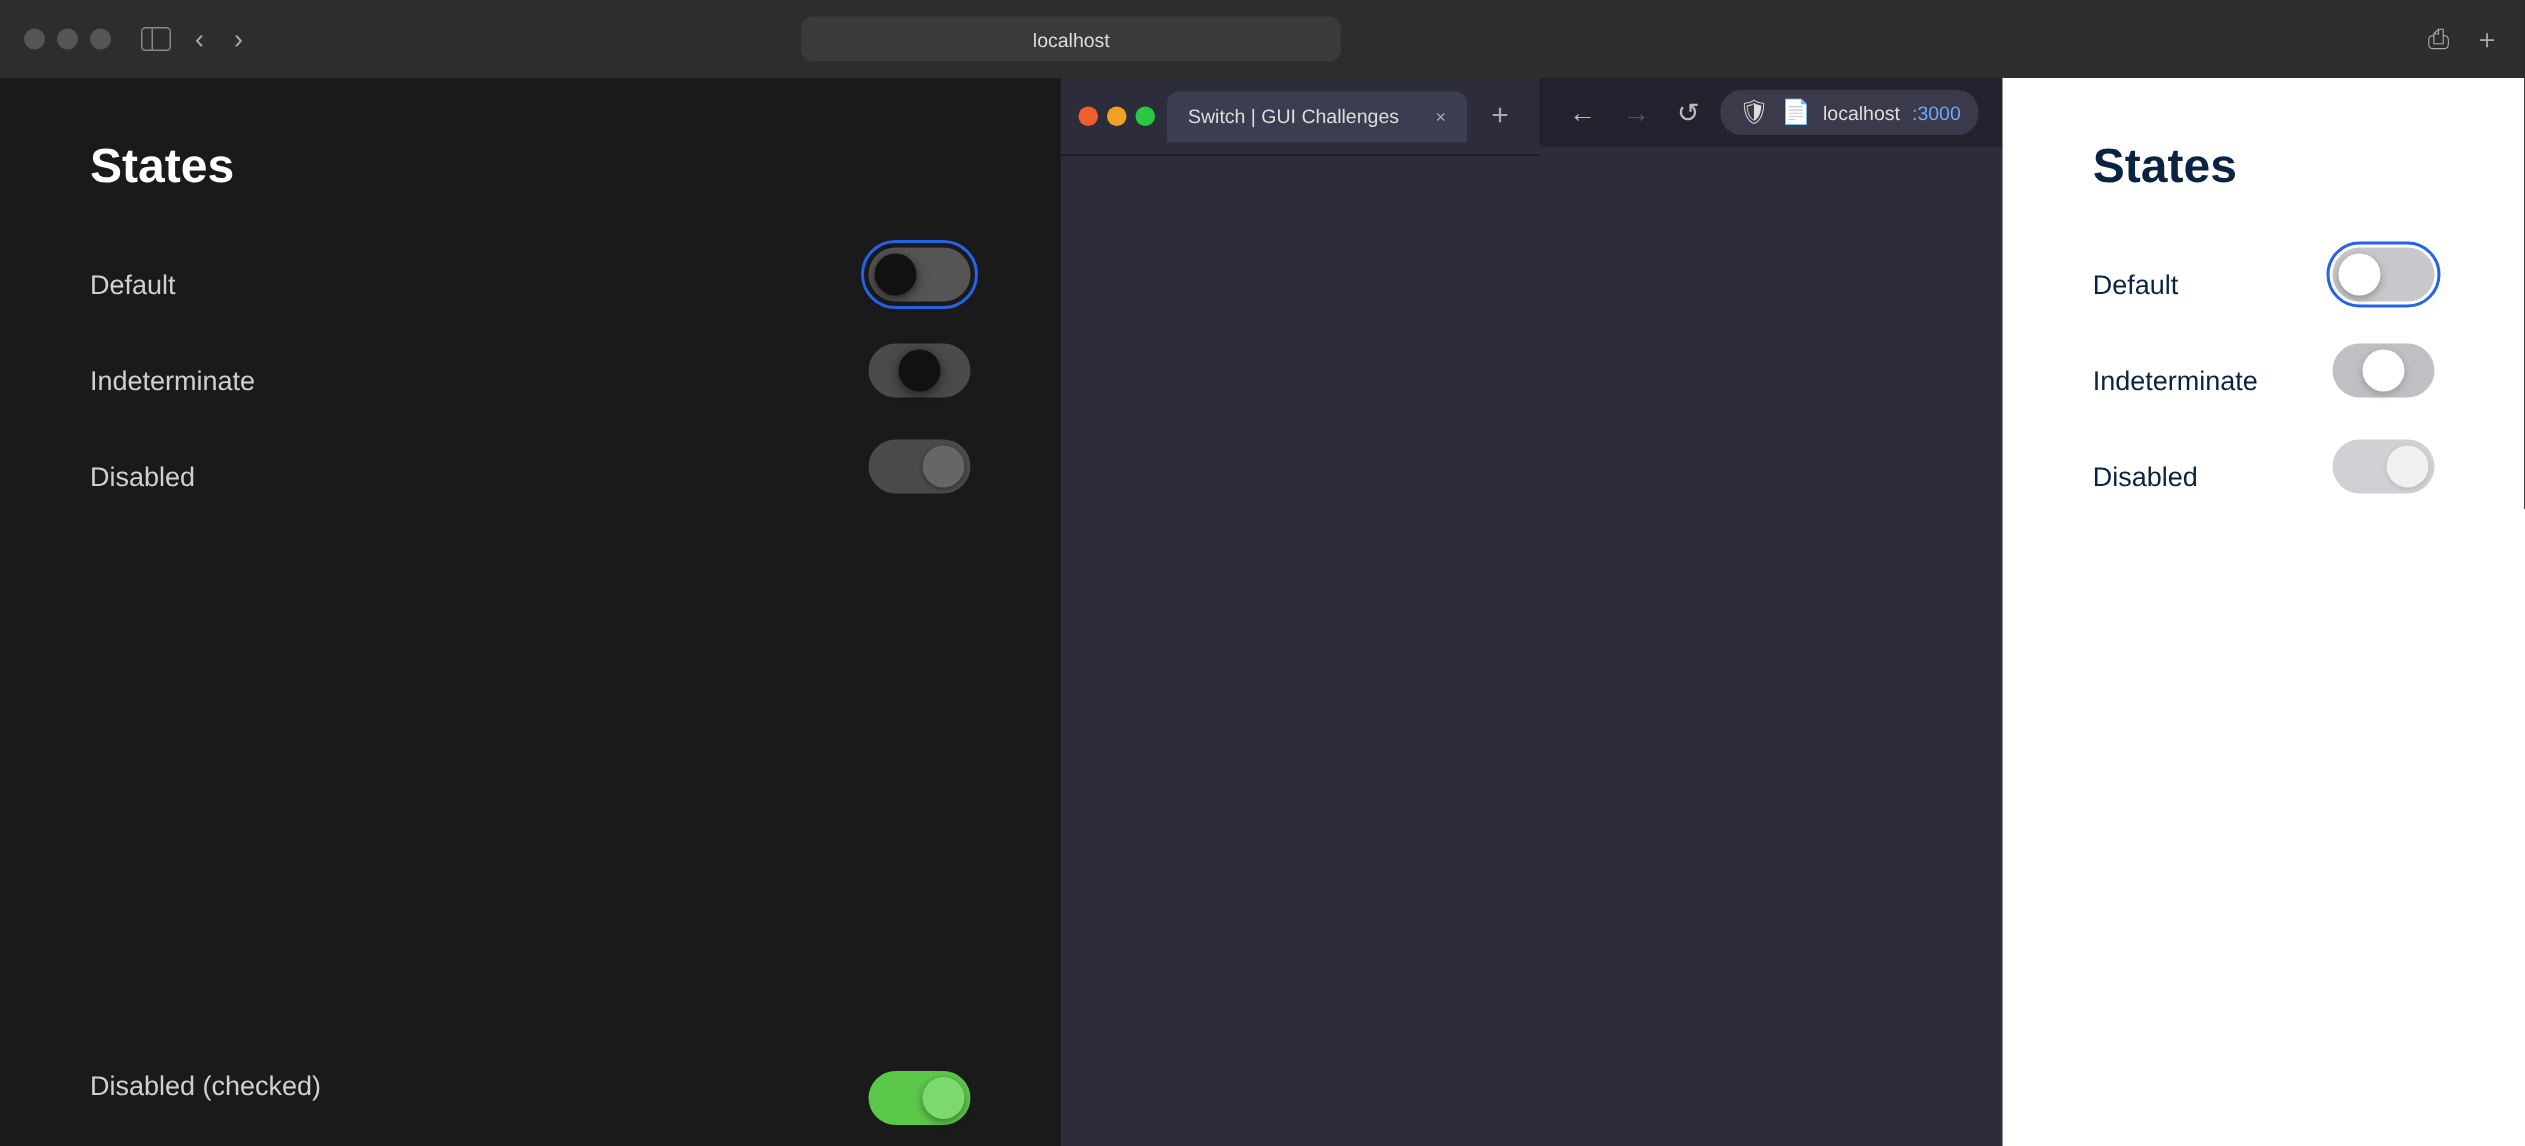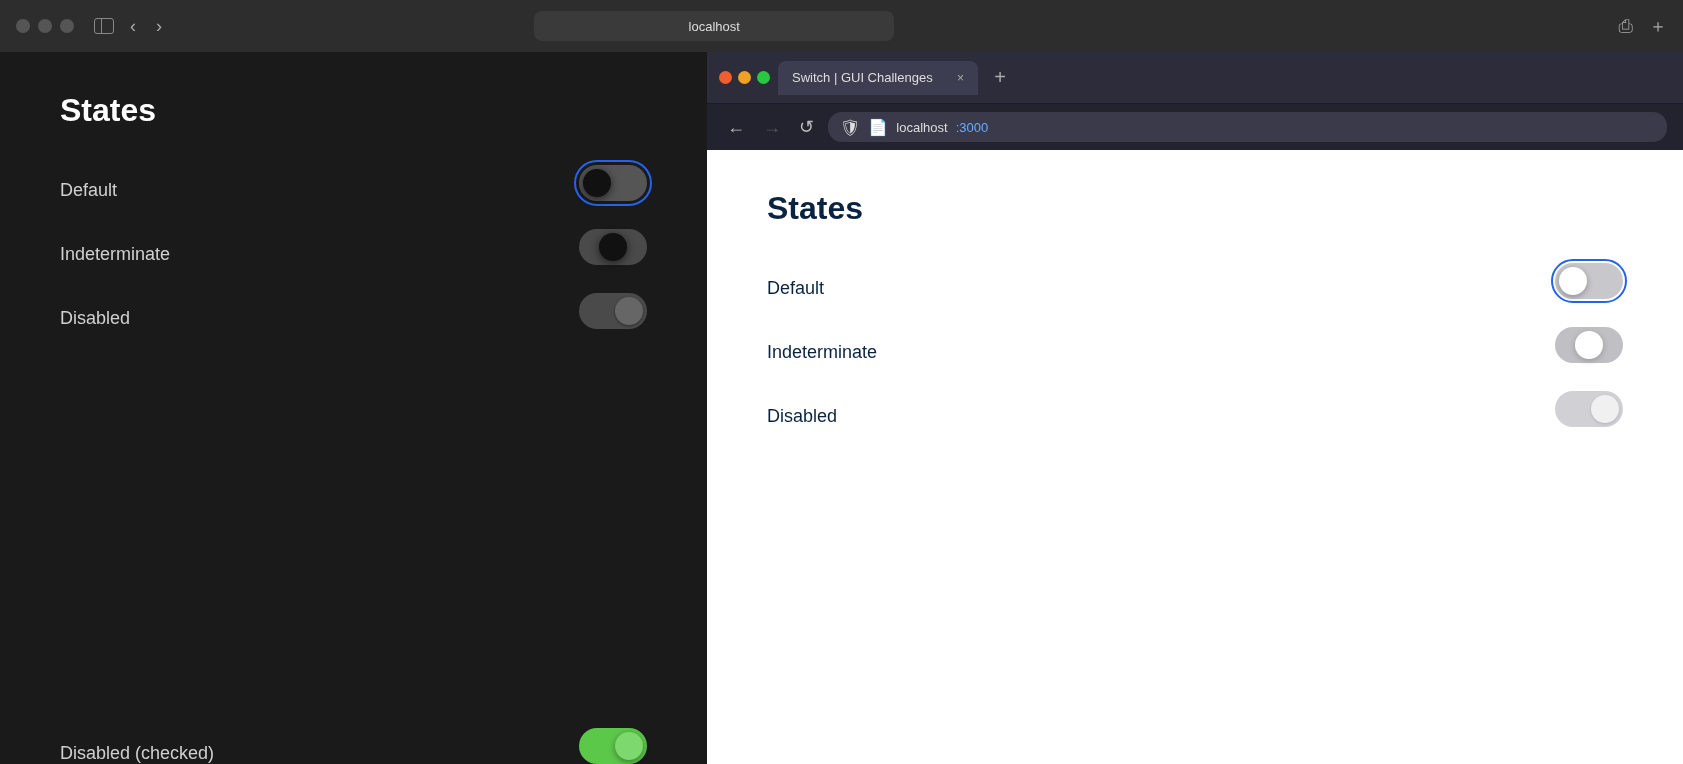--- a/index.html
+++ b/index.html
@@ -104,21 +104,21 @@
       flex-shrink: 0;
       padding: 40px 60px;
       overflow: hidden;
       position: relative;
     }
 
     
     .right-browser {
       flex: 1;
       display: flex;
-      flex-direction: column;
+      flex-direction: row;
       background: #2c2c3a;
     }
 
     .browser-chrome-top {
       height: 52px;
       background: #2c2c3a;
       display: flex;
       align-items: center;
       padding: 0 12px;
       gap: 8px;
@@ -361,21 +361,21 @@
     
     .icon-shield { font-size: 16px; }
     .icon-doc    { font-size: 16px; }
 
     .partial-row {
       position: absolute;
       bottom: 0;
       left: 0; right: 0;
       height: 50px;
       display: flex;
-      align-items: flex-end;
+      align-items: flex-start;
       justify-content: space-between;
       padding: 0 60px;
       overflow: hidden;
     }
   </style>
 </head>
 <body>
 
 <div class="os-titlebar">
   <div class="traffic-lights">

